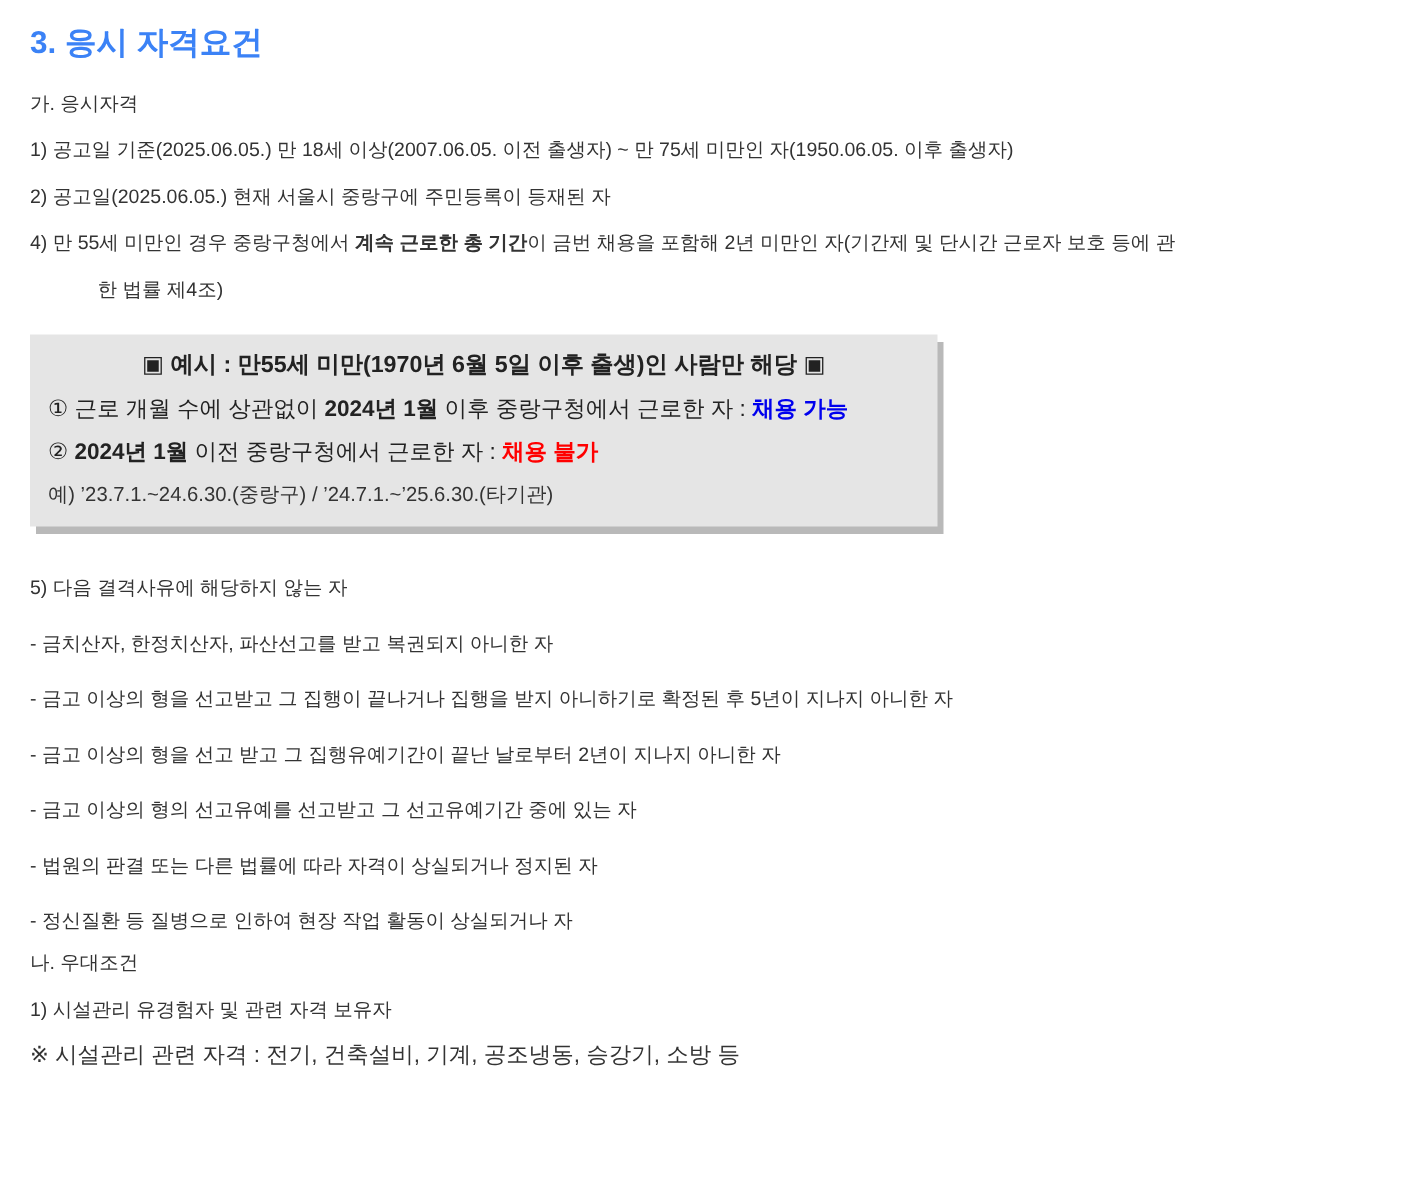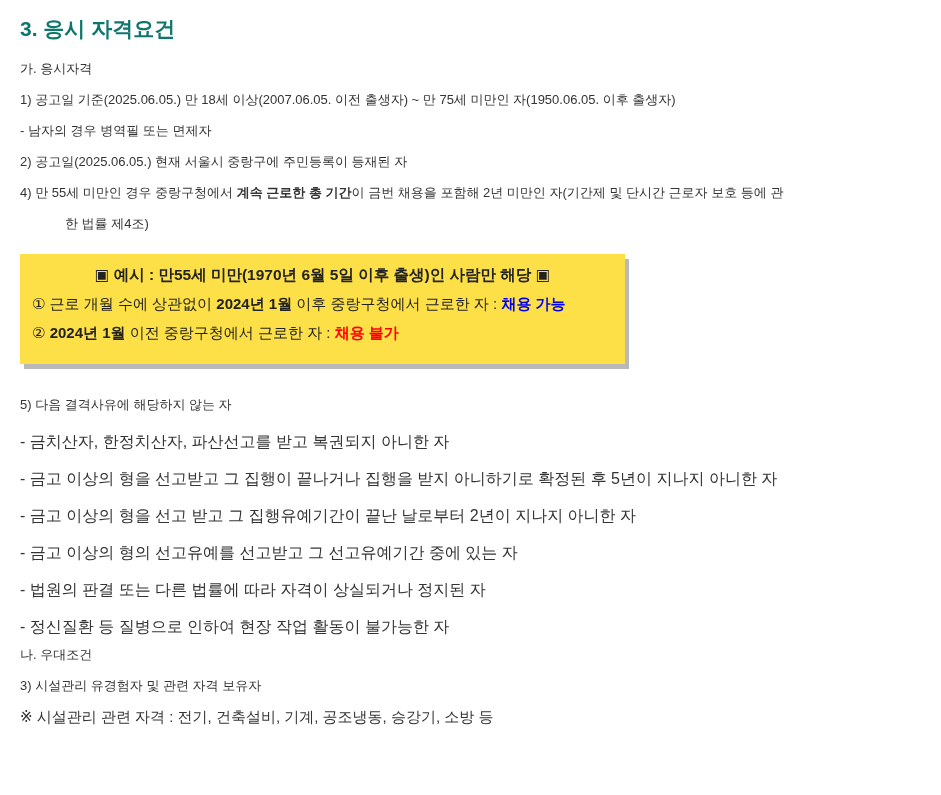--- a/index.html
+++ b/index.html
@@ -10,37 +10,37 @@
     font-family: "Liberation Sans", "DejaVu Sans", sans-serif;
     color: #333333;
   }
   .page {
     padding: 16px 18px 20px 20px;
     width: 941px;
   }
   .doc-title {
     font-size: 21px;
     font-weight: 700;
-    color: #0f766e;
+    color: #3b82f6;
     margin: 0 0 17px 0;
     line-height: 26px;
   }
   .line {
     font-size: 13px;
     line-height: 20px;
     margin: 0 0 11px 0;
     white-space: nowrap;
   }
   .line b { font-weight: 700; }
   .indent2 { padding-left: 45px; }
   .gap-before-box { margin-bottom: 20px; }
 
   .example-box {
     width: 605px;
-    background: #fde047;
+    background: #e5e5e5;
     box-shadow: 4px 5px 0 0 #b9b9b9;
     padding: 11px 12px 12px 12px;
     margin: 0 0 0 0;
   }
   .box-header {
     font-size: 15.5px;
     font-weight: 700;
     text-align: center;
     color: #222222;
     line-height: 20px;
@@ -59,21 +59,21 @@
   .box-note {
     font-size: 13.5px;
     line-height: 18px;
     color: #333333;
     margin: 2px 0 0 0;
     white-space: nowrap;
   }
   .after-box { margin-top: 31px; }
 
   .dq-line {
-    font-size: 16px;
+    font-size: 13px;
     line-height: 20px;
     margin: 17px 0 8px 0;
     white-space: nowrap;
   }
   .pref-heading { }
   .note-line {
     font-size: 15px;
     line-height: 19px;
     margin: 0 0 12px 0;
     white-space: nowrap;
@@ -81,41 +81,41 @@
 </style>
 </head>
 <body>
 
 <div class="page">
 
   <h1 class="doc-title">3. 응시 자격요건</h1>
 
   <p class="line">가. 응시자격</p>
   <p class="line">1) 공고일 기준(2025.06.05.) 만 18세 이상(2007.06.05. 이전 출생자) ~ 만 75세 미만인 자(1950.06.05. 이후 출생자)</p>
-  <p class="line">- 남자의 경우 병역필 또는 면제자</p>
   <p class="line">2) 공고일(2025.06.05.) 현재 서울시 중랑구에 주민등록이 등재된 자</p>
 
   <p class="line"><span>4) 만 55세 미만인 경우 중랑구청에서 </span><b>계속 근로한 총 기간</b><span>이 금번 채용을 포함해 2년 미만인 자(기간제 및 단시간 근로자 보호 등에 관</span></p>
   <p class="line indent2 gap-before-box">한 법률 제4조)</p>
 
   <div class="example-box">
     <p class="box-header">▣ 예시 : 만55세 미만(1970년 6월 5일 이후 출생)인 사람만 해당 ▣</p>
 
     <p class="box-case"><span>① 근로 개월 수에 상관없이 </span><span class="num-bold">2024년 1월</span><span> 이후 중랑구청에서 근로한 자 : </span><span class="result" style="color: rgb(0, 0, 238);">채용 가능</span></p>
 
     <p class="box-case"><span>② </span><span class="num-bold">2024년 1월</span><span> 이전 중랑구청에서 근로한 자 : </span><span class="result" style="color: rgb(255, 0, 0);">채용 불가</span></p>
 
 
+    <p class="box-note">예) ’23.7.1.~24.6.30.(중랑구) / ’24.7.1.~’25.6.30.(타기관)</p>
   </div>
 
   <p class="line after-box">5) 다음 결격사유에 해당하지 않는 자</p>
   <p class="dq-line">- 금치산자, 한정치산자, 파산선고를 받고 복권되지 아니한 자</p>
   <p class="dq-line">- 금고 이상의 형을 선고받고 그 집행이 끝나거나 집행을 받지 아니하기로 확정된 후 5년이 지나지 아니한 자</p>
   <p class="dq-line">- 금고 이상의 형을 선고 받고 그 집행유예기간이 끝난 날로부터 2년이 지나지 아니한 자</p>
   <p class="dq-line">- 금고 이상의 형의 선고유예를 선고받고 그 선고유예기간 중에 있는 자</p>
   <p class="dq-line">- 법원의 판결 또는 다른 법률에 따라 자격이 상실되거나 정지된 자</p>
-  <p class="dq-line">- 정신질환 등 질병으로 인하여 현장 작업 활동이 불가능한 자</p>
+  <p class="dq-line">- 정신질환 등 질병으로 인하여 현장 작업 활동이 상실되거나 자</p>
 
   <p class="line pref-heading">나. 우대조건</p>
-  <p class="line">3) 시설관리 유경험자 및 관련 자격 보유자</p>
+  <p class="line">1) 시설관리 유경험자 및 관련 자격 보유자</p>
   <p class="note-line">※ 시설관리 관련 자격 : 전기, 건축설비, 기계, 공조냉동, 승강기, 소방 등</p>
 
 </div>
 
 </body></html>

